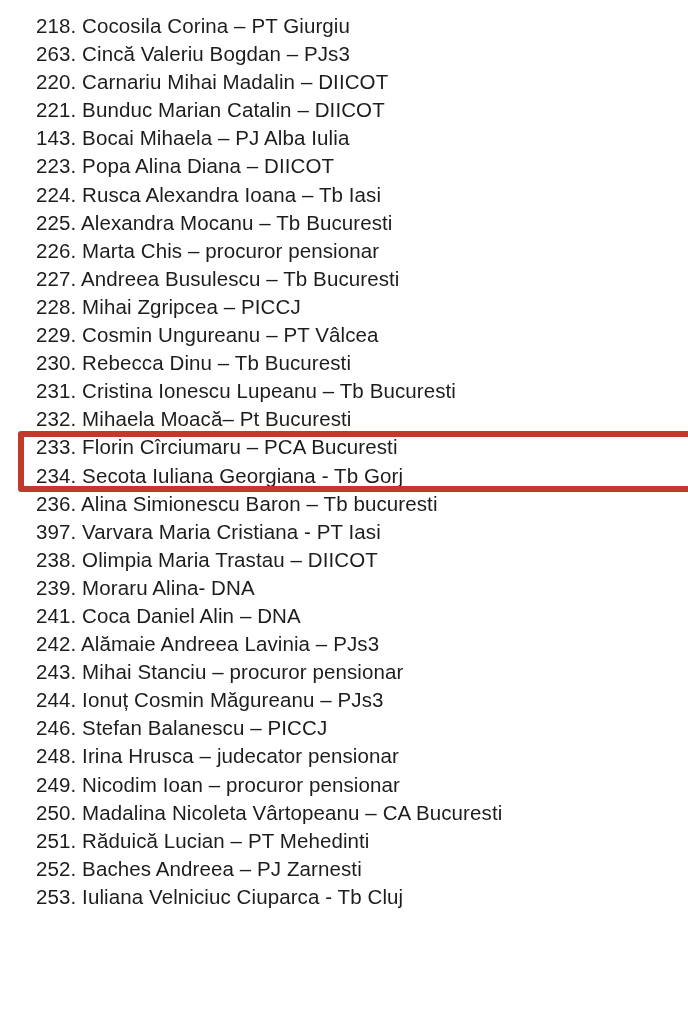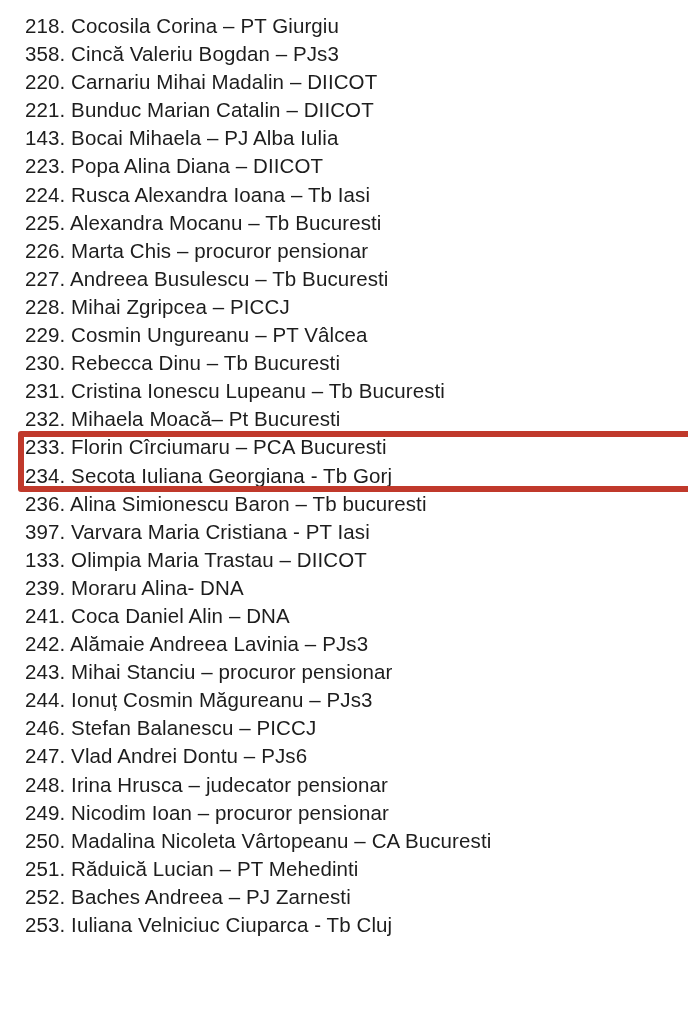--- a/index.html
+++ b/index.html
@@ -10,21 +10,21 @@
   body {
     width: 688px;
     height: 1024px;
     overflow: hidden;
     font-family: "Liberation Sans", sans-serif;
     color: #1b1b1b;
     position: relative;
   }
   #doc {
     position: relative;
-    padding: 12px 0 0 1px;
+    padding: 12px 0 0 12px;
     box-sizing: border-box;
   }
   .line {
     position: relative;
     height: 28.1px;
     line-height: 28.1px;
     font-size: 20.5px;
     white-space: nowrap;
     padding-left: 24px;
     letter-spacing: 0.1px;
@@ -51,46 +51,45 @@
     bottom: 0;
     height: 10px;
     background: linear-gradient(to bottom, rgba(255,255,255,0), #ffffff);
   }
 </style>
 </head>
 <body>
 
 <div id="doc">
     <div class="line"><span class="num">218.</span> <span class="txt">Cocosila Corina – PT Giurgiu</span></div>
-    <div class="line"><span class="num">358.</span> <span class="txt">Cincă Valeriu Bogdan – PJs3</span></div>
+    <div class="line"><span class="num">263.</span> <span class="txt">Cincă Valeriu Bogdan – PJs3</span></div>
     <div class="line"><span class="num">220.</span> <span class="txt">Carnariu Mihai Madalin – DIICOT</span></div>
     <div class="line"><span class="num">221.</span> <span class="txt">Bunduc Marian Catalin – DIICOT</span></div>
     <div class="line"><span class="num">143.</span> <span class="txt">Bocai Mihaela – PJ Alba Iulia</span></div>
     <div class="line"><span class="num">223.</span> <span class="txt">Popa Alina Diana – DIICOT</span></div>
     <div class="line"><span class="num">224.</span> <span class="txt">Rusca Alexandra Ioana – Tb Iasi</span></div>
     <div class="line"><span class="num">225.</span> <span class="txt">Alexandra Mocanu – Tb Bucuresti</span></div>
     <div class="line"><span class="num">226.</span> <span class="txt">Marta Chis – procuror pensionar</span></div>
     <div class="line"><span class="num">227.</span> <span class="txt">Andreea Busulescu – Tb Bucuresti</span></div>
     <div class="line"><span class="num">228.</span> <span class="txt">Mihai Zgripcea – PICCJ</span></div>
     <div class="line"><span class="num">229.</span> <span class="txt">Cosmin Ungureanu – PT Vâlcea</span></div>
     <div class="line"><span class="num">230.</span> <span class="txt">Rebecca Dinu – Tb Bucuresti</span></div>
     <div class="line"><span class="num">231.</span> <span class="txt">Cristina Ionescu Lupeanu – Tb Bucuresti</span></div>
     <div class="line"><span class="num">232.</span> <span class="txt">Mihaela Moacă– Pt Bucuresti</span></div>
     <div class="line"><span class="num">233.</span> <span class="txt">Florin Cîrciumaru – PCA Bucuresti</span></div>
     <div class="line"><span class="num">234.</span> <span class="txt">Secota Iuliana Georgiana  - Tb Gorj</span></div>
     <div class="line"><span class="num">236.</span> <span class="txt">Alina Simionescu Baron – Tb bucuresti</span></div>
     <div class="line"><span class="num">397.</span> <span class="txt">Varvara Maria Cristiana  - PT Iasi</span></div>
-    <div class="line"><span class="num">133.</span> <span class="txt">Olimpia Maria Trastau – DIICOT</span></div>
+    <div class="line"><span class="num">238.</span> <span class="txt">Olimpia Maria Trastau – DIICOT</span></div>
     <div class="line"><span class="num">239.</span> <span class="txt">Moraru Alina- DNA</span></div>
     <div class="line"><span class="num">241.</span> <span class="txt">Coca Daniel Alin – DNA</span></div>
     <div class="line"><span class="num">242.</span> <span class="txt">Alămaie Andreea Lavinia – PJs3</span></div>
     <div class="line"><span class="num">243.</span> <span class="txt">Mihai Stanciu – procuror pensionar</span></div>
     <div class="line"><span class="num">244.</span> <span class="txt">Ionuț Cosmin Măgureanu – PJs3</span></div>
     <div class="line"><span class="num">246.</span> <span class="txt">Stefan Balanescu – PICCJ</span></div>
-    <div class="line"><span class="num">247.</span> <span class="txt">Vlad Andrei Dontu – PJs6</span></div>
     <div class="line"><span class="num">248.</span> <span class="txt">Irina Hrusca – judecator pensionar</span></div>
     <div class="line"><span class="num">249.</span> <span class="txt">Nicodim Ioan – procuror pensionar</span></div>
     <div class="line"><span class="num">250.</span> <span class="txt">Madalina Nicoleta Vârtopeanu – CA Bucuresti</span></div>
     <div class="line"><span class="num">251.</span> <span class="txt">Răduică Lucian – PT Mehedinti</span></div>
     <div class="line"><span class="num">252.</span> <span class="txt">Baches Andreea – PJ Zarnesti</span></div>
     <div class="line"><span class="num">253.</span> <span class="txt">Iuliana Velniciuc Ciuparca  - Tb Cluj</span></div>
   </div>
 <div class="scroll-cue"></div>
 
 <div class="highlight-box" style="left: 18px; top: 431px; height: 61px; width: 680px; border-color: rgb(192, 57, 43);"></div>

